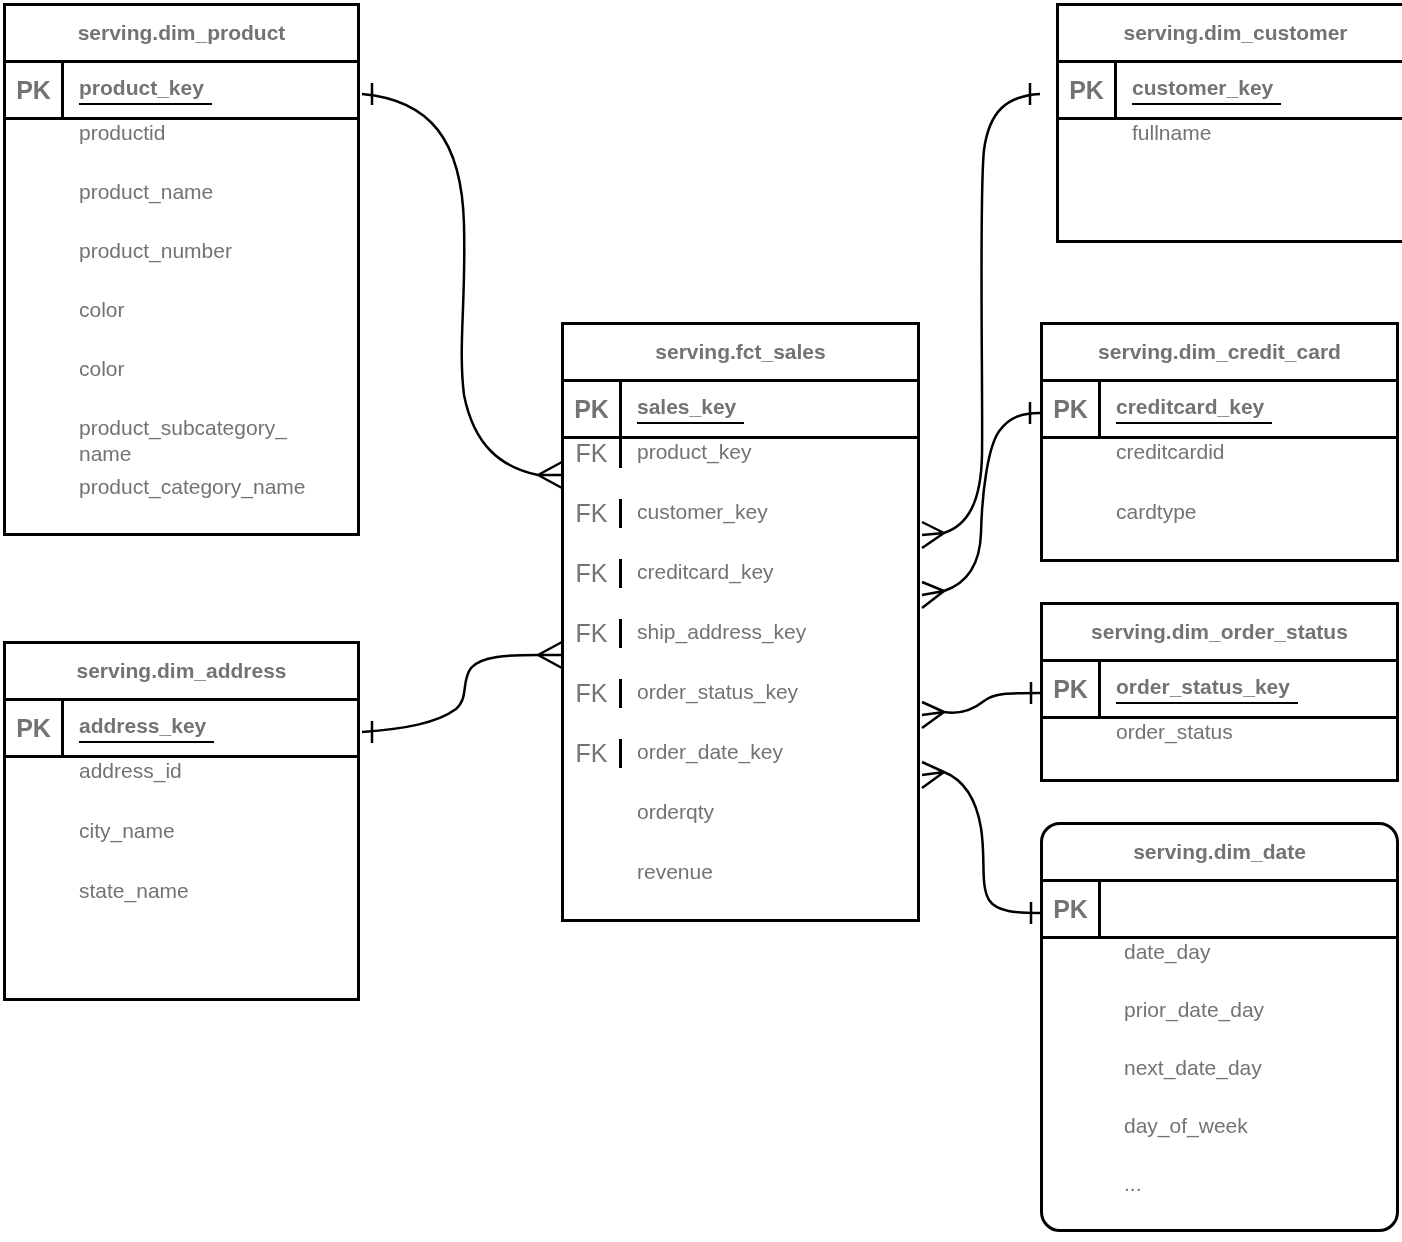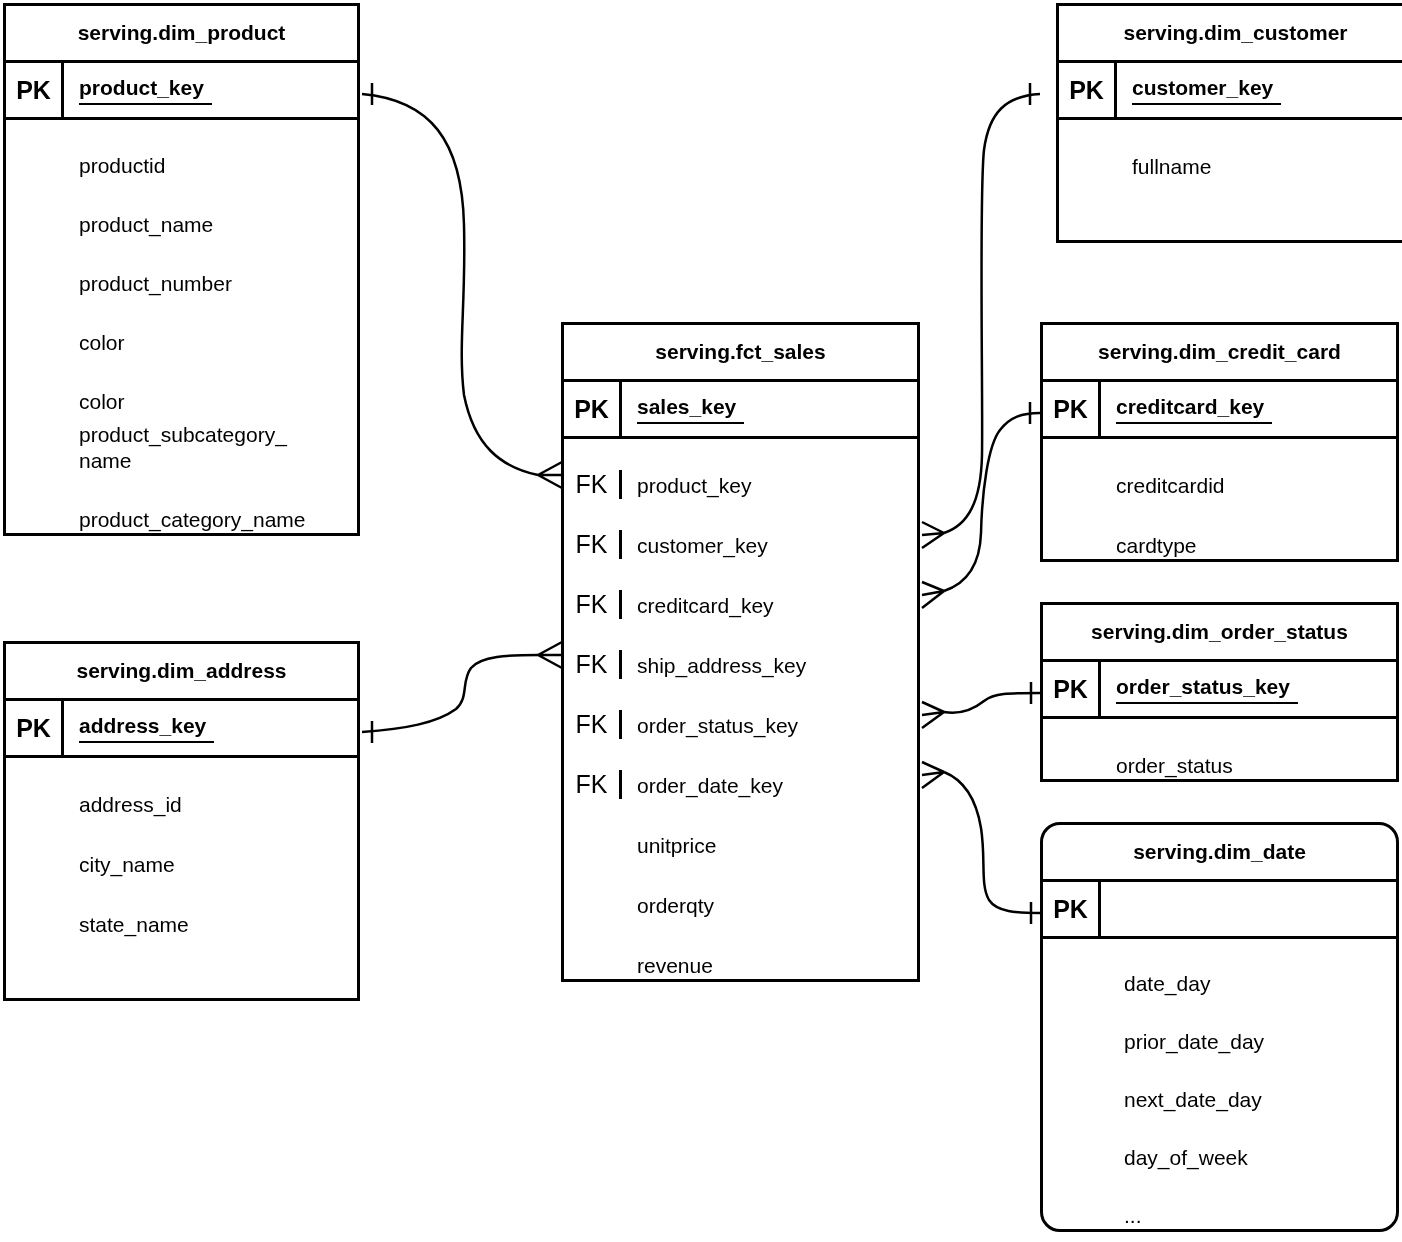--- a/index.html
+++ b/index.html
@@ -2,21 +2,21 @@
 <html><head>
 <meta charset="utf-8">
 <style>
   * { box-sizing: border-box; }
   html, body { margin: 0; padding: 0; background: #ffffff; }
   .canvas {
     position: relative;
     width: 1402px;
     height: 1242px;
     background: #ffffff;
-    color: #000000;
+    color: #737373;
     font-family: "Liberation Sans", sans-serif;
   }
   .erd-table {
     position: absolute;
     border: 3px solid #000;
     background: #fff;
   }
   .t-header {
     height: 57px;
     border-bottom: 3px solid #000;
@@ -50,21 +50,21 @@
     font-size: 21px;
   }
   .t-pkname {
     font-weight: bold;
     border-bottom: 2.5px solid #000;
     padding: 0 8px 3px 0;
   }
   .t-row {
     height: 60px;
     display: flex;
-    align-items: flex-end;
+    align-items: flex-start;
   }
   .t-row .t-namecell { white-space: pre-line; line-height: 26px; }
   
   #t-dim_product      { left: 3px;    top: 3px;   width: 357px; }
   #t-dim_address      { left: 3px;    top: 641px; width: 357px; }
   #t-fct_sales        { left: 561px;  top: 322px; width: 359px; }
   #t-dim_customer     { left: 1056px; top: 3px;   width: 359px; }
   #t-dim_credit_card  { left: 1040px; top: 322px; width: 359px; }
   #t-dim_order_status { left: 1040px; top: 602px; width: 359px; }
   #t-dim_date         { left: 1040px; top: 822px; width: 359px; border-radius: 20px; }
@@ -222,24 +222,20 @@
         <div class="t-row">
           <div class="t-keycell">FK</div>
           <div class="t-namecell">order_status_key</div>
         </div>
         <div class="t-row">
           <div class="t-keycell">FK</div>
           <div class="t-namecell">order_date_key</div>
         </div>
         <div class="t-row">
           <div class="t-keycell"></div>
-          <div class="t-namecell">unitprice</div>
-        </div>
-        <div class="t-row">
-          <div class="t-keycell"></div>
           <div class="t-namecell">orderqty</div>
         </div>
         <div class="t-row">
           <div class="t-keycell"></div>
           <div class="t-namecell">revenue</div>
         </div>
       </div>
   </div>
 
   <div class="erd-table" id="t-dim_customer">

